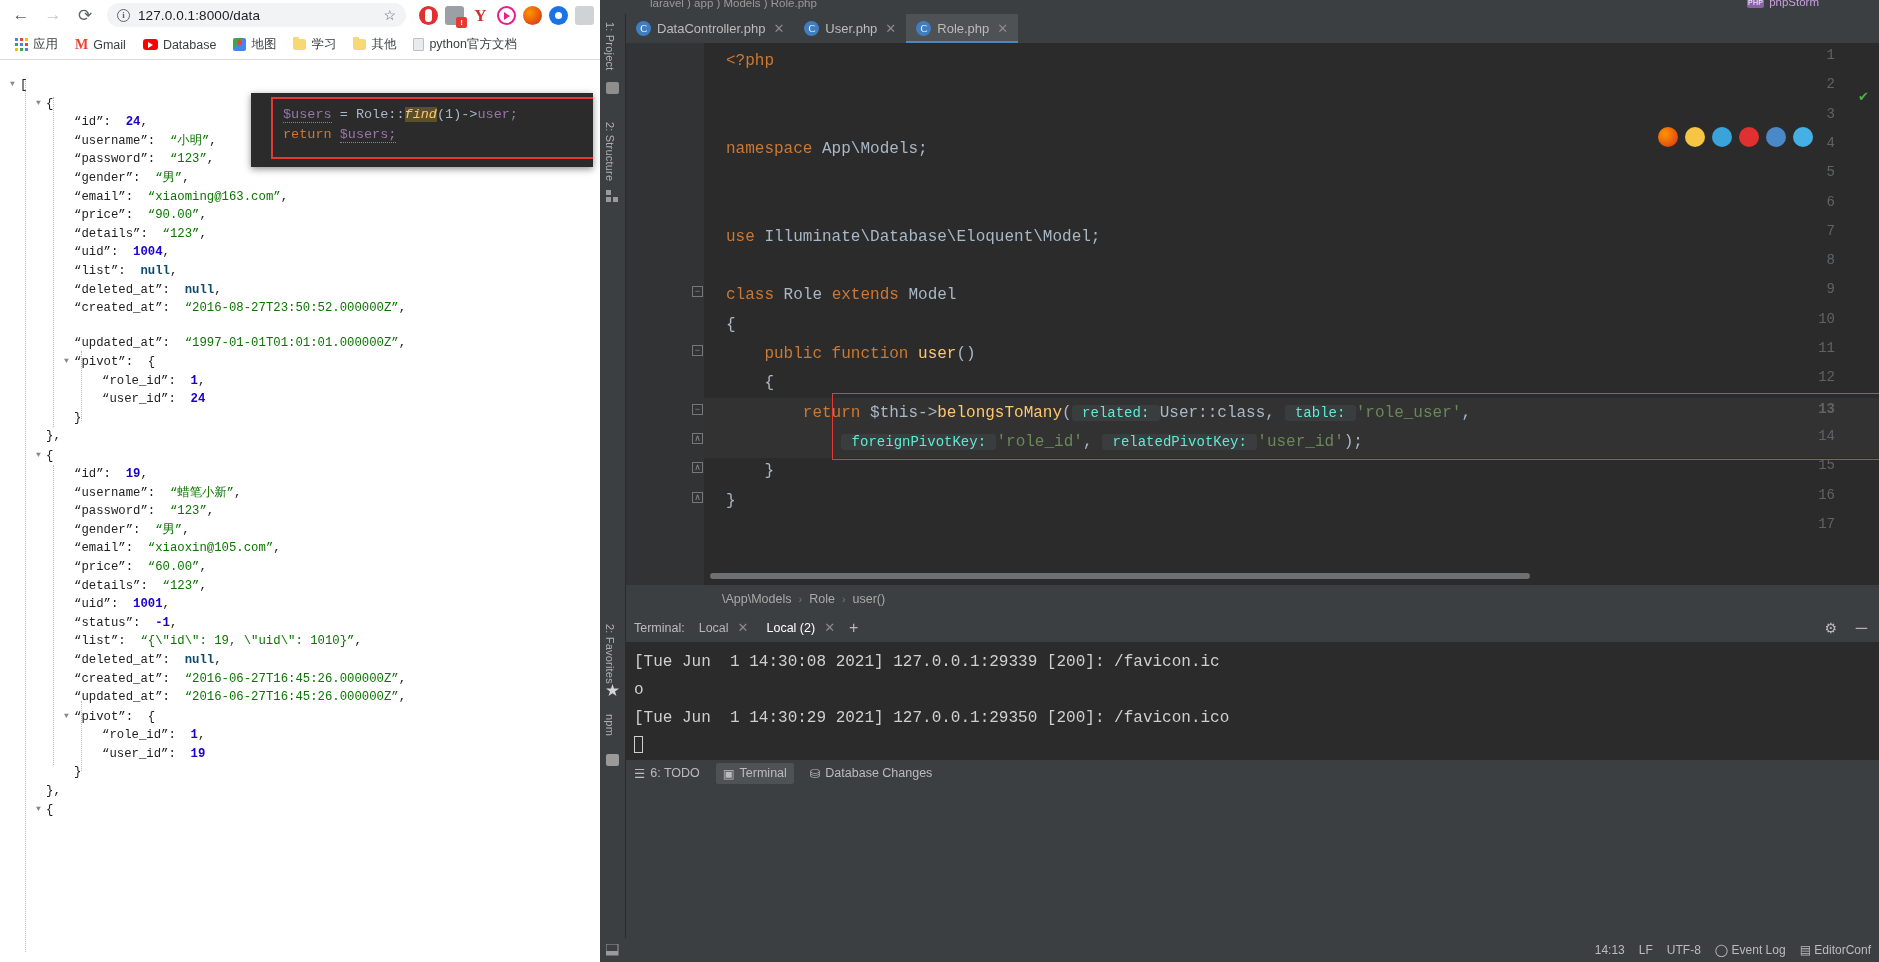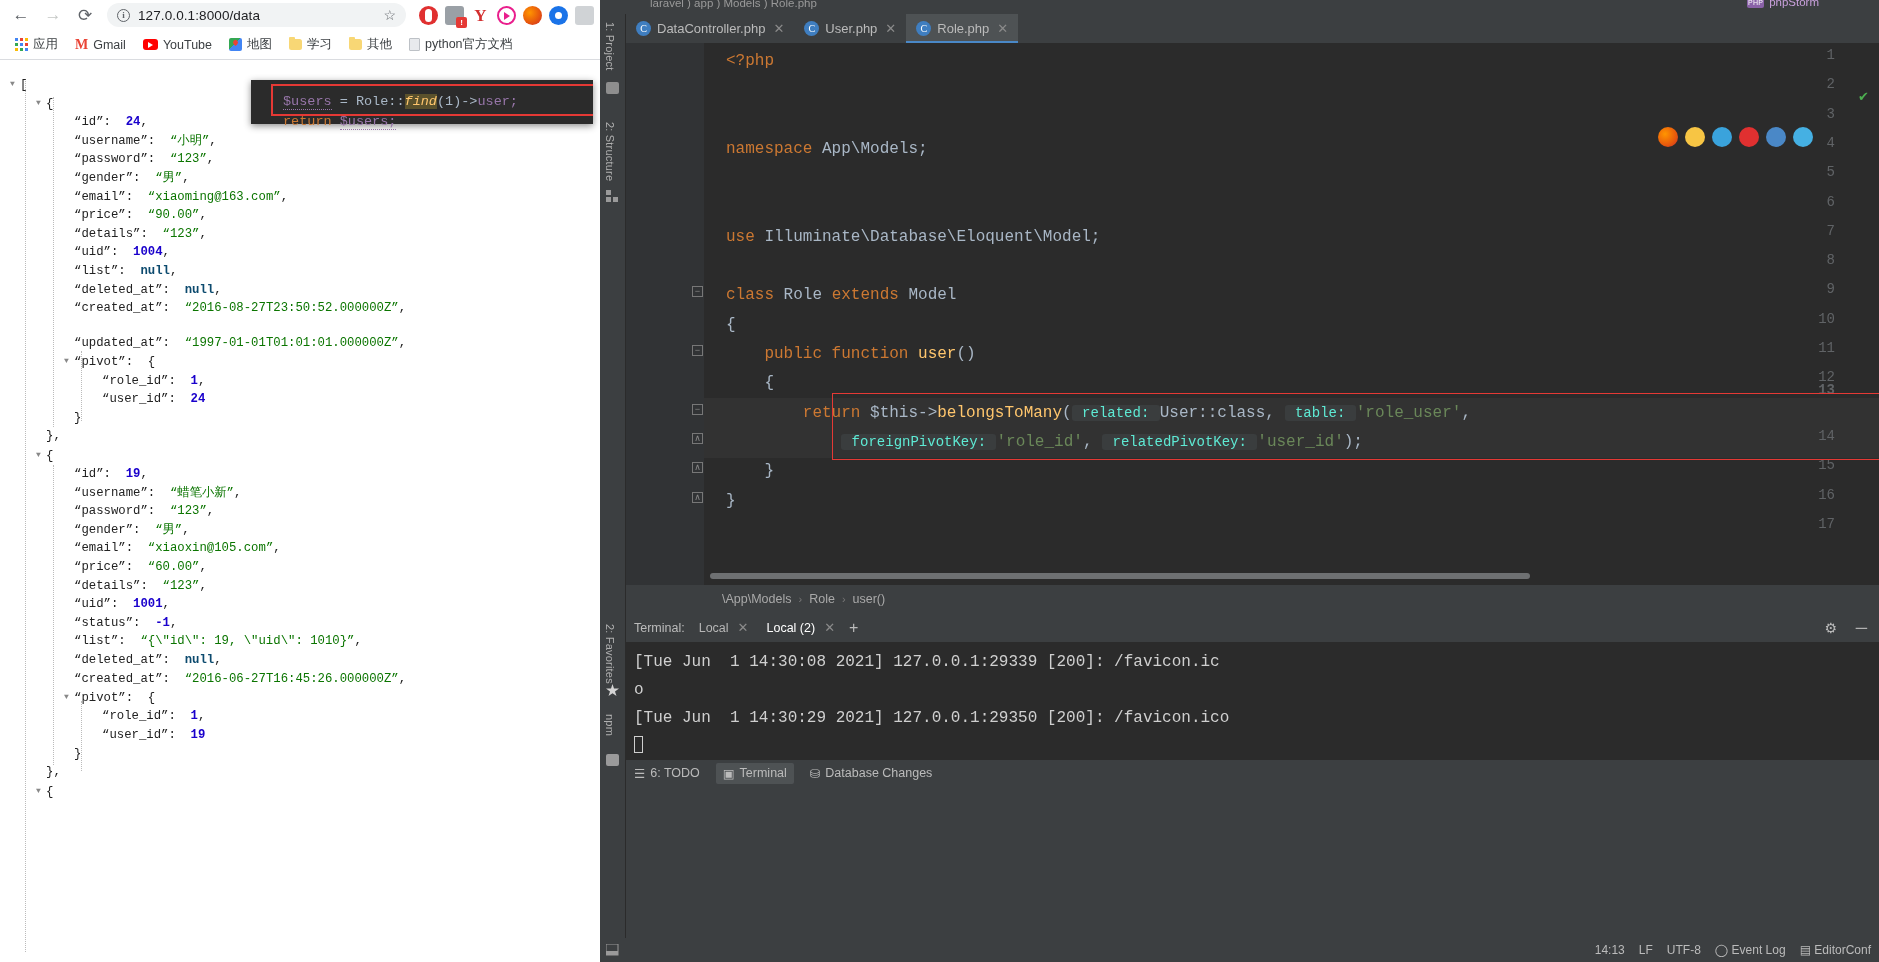--- a/index.html
+++ b/index.html
@@ -69,21 +69,21 @@
     color:#222; padding:14px 0 0 8px; overflow:hidden; }
   .jline { white-space:pre; position:relative; }
   .tri { display:inline-block; width:10px; color:#888; font-size:8px; vertical-align:middle; }
   .guide { position:absolute; top:0; bottom:0; border-left:1px dotted #bbb; }
   .k { color:#222; }
   .s { color:#0b7500; }
   .n { color:#1a01cc; font-weight:bold; }
   .nl { color:#0c4a6e; font-weight:bold; }
 
   
-  #codepop { position:absolute; left:251px; top:80px; width:342px; height:44px;
+  #codepop { position:absolute; left:251px; top:93px; width:342px; height:74px;
     background:#2b2b2b; box-shadow:0 2px 7px rgba(0,0,0,.45); }
   #codepop .inner { position:absolute; left:20px; top:4px; right:0; bottom:8px;
     border:2px solid #e53935; border-right:none; padding:6px 0 0 10px;
     font-family:"Liberation Mono", monospace; font-size:13.5px; line-height:20px; white-space:pre; }
   .cvar { color:#9876aa; border-bottom:1px dotted #9876aa; }
   .cop { color:#a9b7c6; }
   .ccls { color:#a9b7c6; }
   .cfn { color:#ffc66d; font-style:italic; background:#5a512c; }
   .ckw { color:#cc7832; }
   .cprop { color:#9876aa; }
@@ -205,21 +205,21 @@
           <i style="background:#4285f4"></i>
       </span>
       <span>应用</span>
     </div>
     <div class="bm">
       <span class="ic-gmail">M</span>
       <span>Gmail</span>
     </div>
     <div class="bm">
       <span class="ic-yt"></span>
-      <span>YouTube</span>
+      <span>Database</span>
     </div>
     <div class="bm">
       <span class="ic-maps"></span>
       <span>地图</span>
     </div>
     <div class="bm">
       <span class="folder"></span>
       <span>学习</span>
     </div>
     <div class="bm">
@@ -266,20 +266,21 @@
         <div class="jline" style="padding-left: 66px;"><span class="k">“password”:</span>&nbsp; <span class="s">“123”</span>,</div>
         <div class="jline" style="padding-left: 66px;"><span class="k">“gender”:</span>&nbsp; <span class="s">“男”</span>,</div>
         <div class="jline" style="padding-left: 66px;"><span class="k">“email”:</span>&nbsp; <span class="s">“xiaoxin@105.com”</span>,</div>
         <div class="jline" style="padding-left: 66px;"><span class="k">“price”:</span>&nbsp; <span class="s">“60.00”</span>,</div>
         <div class="jline" style="padding-left: 66px;"><span class="k">“details”:</span>&nbsp; <span class="s">“123”</span>,</div>
         <div class="jline" style="padding-left: 66px;"><span class="k">“uid”:</span>&nbsp; <span class="n">1001</span>,</div>
         <div class="jline" style="padding-left: 66px;"><span class="k">“status”:</span>&nbsp; <span class="n">-1</span>,</div>
         <div class="jline" style="padding-left: 66px;"><span class="k">“list”:</span>&nbsp; <span class="s">“{\"id\": 19, \"uid\": 1010}”</span>,</div>
         <div class="jline" style="padding-left: 66px;"><span class="k">“deleted_at”:</span>&nbsp; <span class="nl">null</span>,</div>
         <div class="jline" style="padding-left: 66px;"><span class="k">“created_at”:</span>&nbsp; <span class="s">“2016-06-27T16:45:26.000000Z”</span>,</div>
+        <div class="jline" style="padding-left: 66px;"><span class="k">“updated_at”:</span>&nbsp; <span class="s">“2016-06-27T16:45:26.000000Z”</span>,</div>
         <div class="jline" style="padding-left: 56px;"><span class="tri">▼</span><span class="k">“pivot”:</span> &nbsp;{</div>
         <div class="jline" style="padding-left: 94px;"><span class="k">“role_id”:</span>&nbsp; <span class="n">1</span>,</div>
         <div class="jline" style="padding-left: 94px;"><span class="k">“user_id”:</span>&nbsp; <span class="n">19</span></div>
         <div class="jline" style="padding-left: 66px;">}</div>
         <div class="jline" style="padding-left: 38px;">},</div>
         <div class="jline" style="padding-left: 28px;"><span class="tri">▼</span>{</div>
       </div>
   </div>
 
   <div id="codepop">
@@ -349,21 +350,21 @@
         <div class="lnum" style="top: 121.2px;">5</div>
         <div class="lnum" style="top: 150.5px;">6</div>
         <div class="lnum" style="top: 179.8px;">7</div>
         <div class="lnum" style="top: 209.1px;">8</div>
         <div class="lnum" style="top: 238.4px;">9</div>
         <div class="fold" style="top: 243.4px;">−</div>
         <div class="lnum" style="top: 267.7px;">10</div>
         <div class="lnum" style="top: 297px;">11</div>
         <div class="fold" style="top: 302px;">−</div>
         <div class="lnum" style="top: 326.3px;">12</div>
-        <div class="lnum" style="top: 339px; font-weight: bold;">13</div>
+        <div class="lnum" style="top: 358px; font-weight: bold;">13</div>
         <div class="fold" style="top: 360.6px;">−</div>
         <div class="lnum" style="top: 384.9px;">14</div>
         <div class="fold" style="top: 389.9px;">∧</div>
         <div class="lnum" style="top: 414.2px;">15</div>
         <div class="fold" style="top: 419.2px;">∧</div>
         <div class="lnum" style="top: 443.5px;">16</div>
         <div class="fold" style="top: 448.5px;">∧</div>
         <div class="lnum" style="top: 472.8px;">17</div>
       </div>
     <div class="codearea"><div id="code-lines"><div class="cl" style="top: 4px;"><span class="kw">&lt;?php</span></div><div class="cl" style="top: 33.3px;"> </div><div class="cl" style="top: 62.6px;"> </div><div class="cl" style="top: 91.9px;"><span class="kw">namespace </span><span class="cls">App\Models;</span></div><div class="cl" style="top: 121.2px;"> </div><div class="cl" style="top: 150.5px;"> </div><div class="cl" style="top: 179.8px;"><span class="kw">use </span><span class="cls">Illuminate\Database\Eloquent\Model;</span></div><div class="cl" style="top: 209.1px;"> </div><div class="cl" style="top: 238.4px;"><span class="kw">class </span><span class="cls">Role </span><span class="kw">extends </span><span class="cls">Model</span></div><div class="cl" style="top: 267.7px;"><span class="cls">{</span></div><div class="cl" style="top: 297px;"><span class="kw">    public function </span><span class="fname">user</span><span class="cls">()</span></div><div class="cl" style="top: 326.3px;"><span class="cls">    {</span></div><div class="cl" style="top: 355.6px;"><span class="kw">        return </span><span class="cls">$this</span><span class="cls">-&gt;</span><span class="fname">belongsToMany</span><span class="cls">(</span><span class="hint"> related: </span><span class="cls">User::class</span><span class="cls">, </span><span class="hint"> table: </span><span class="str">'role_user'</span><span class="cls">,</span></div><div class="cl" style="top: 384.9px;"><span class="cls">            </span><span class="hint"> foreignPivotKey: </span><span class="str">'role_id'</span><span class="cls">, </span><span class="hint"> relatedPivotKey: </span><span class="str">'user_id'</span><span class="cls">);</span></div><div class="cl" style="top: 414.2px;"><span class="cls">    }</span></div><div class="cl" style="top: 443.5px;"><span class="cls">}</span></div><div class="cl" style="top: 472.8px;"> </div></div></div>

